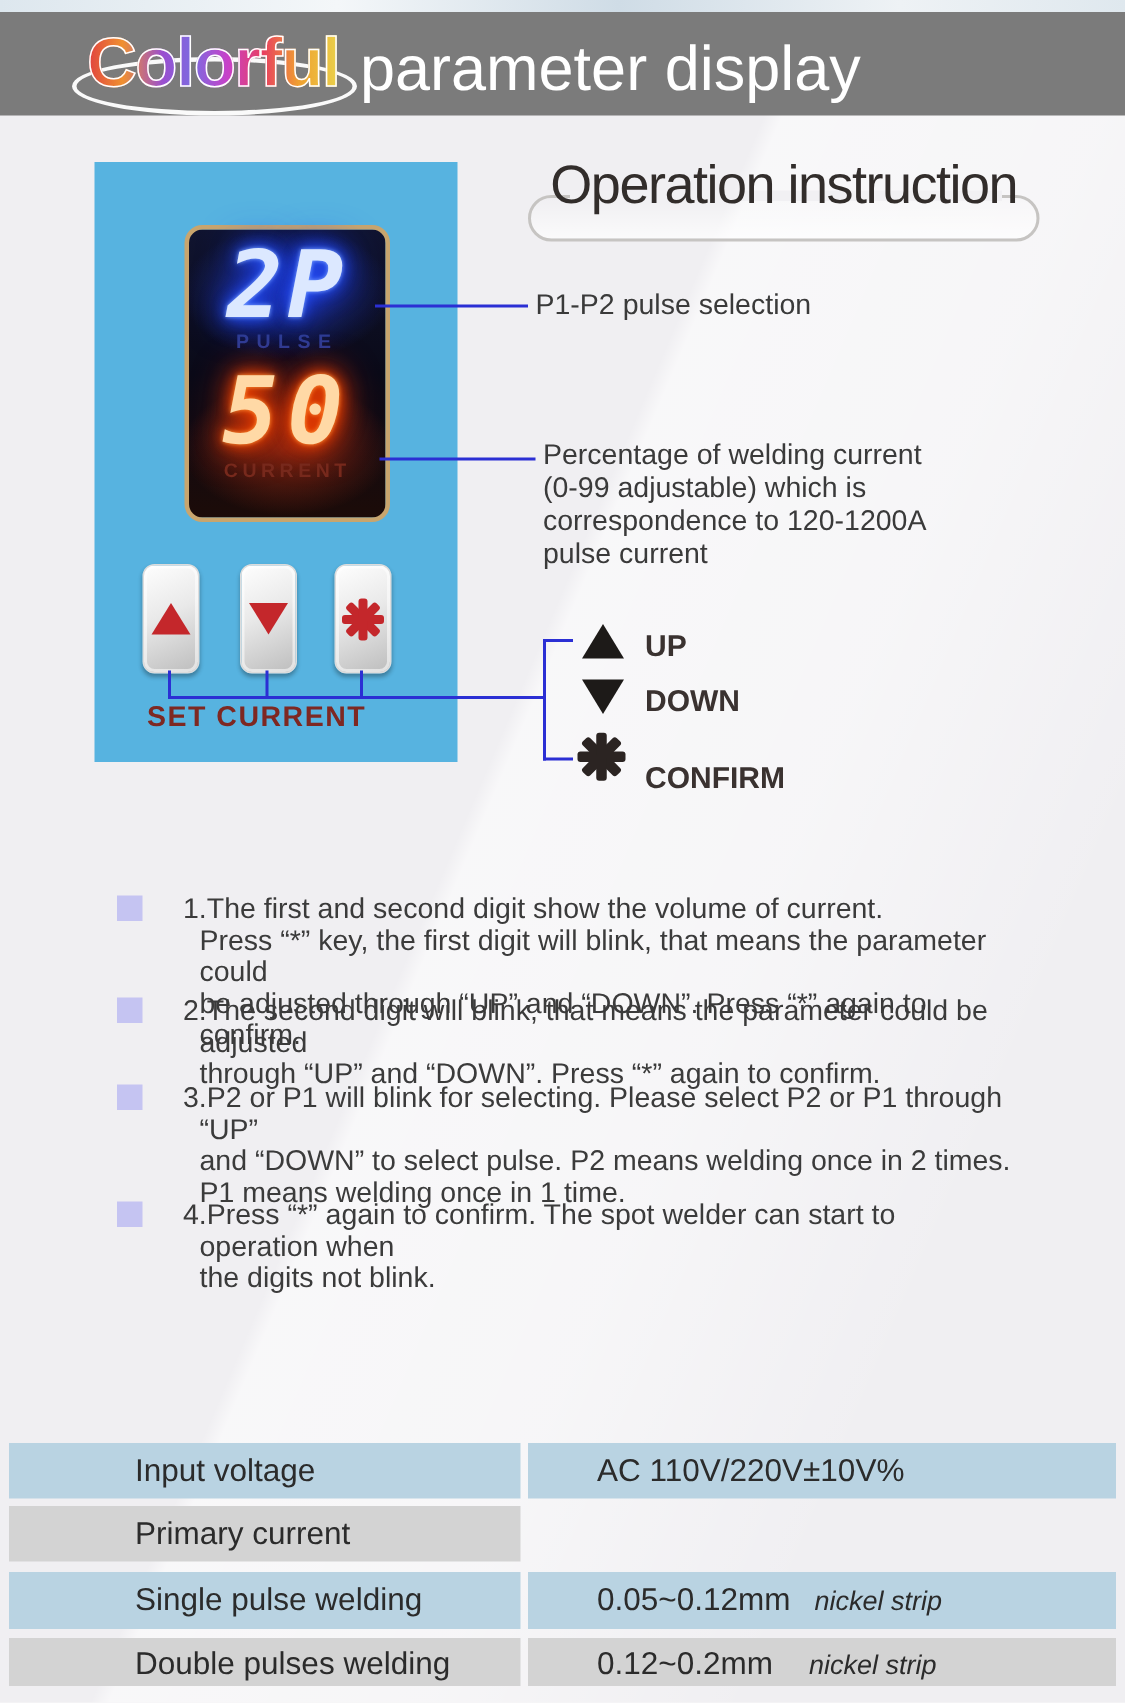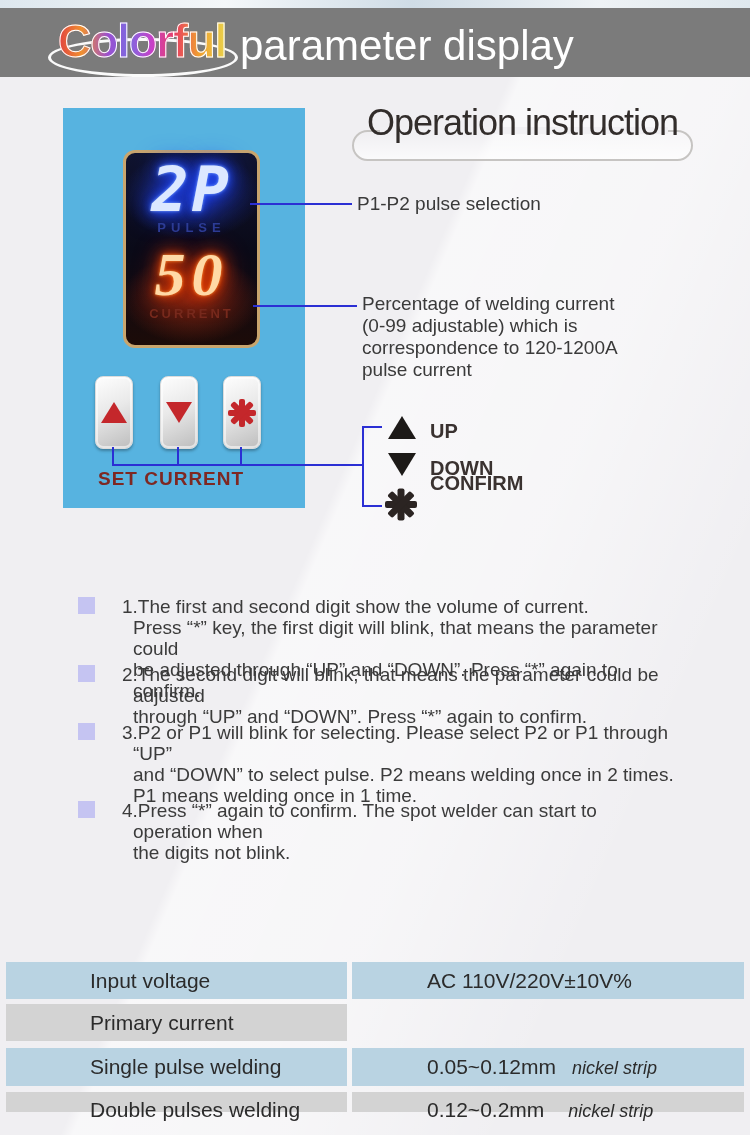--- a/index.html
+++ b/index.html
@@ -23,21 +23,21 @@
   .panel{position:absolute;left:63px;top:108px;width:242px;height:400px;background:#57b3e0;}
   .display{position:absolute;left:123px;top:150px;width:137px;height:198px;border:3px solid #c8a56e;border-radius:12px;box-sizing:border-box;
     background:
       radial-gradient(100px 64px at 50% 22%, rgba(40,70,230,0.55), rgba(40,70,230,0) 70%),
       radial-gradient(100px 64px at 50% 76%, rgba(230,60,20,0.5), rgba(230,60,20,0) 70%),
       linear-gradient(180deg,#101430 0%,#0a0a18 50%,#1c0b08 100%);}
   .digits{position:absolute;width:100%;text-align:center;font-family:"DejaVu Sans Mono",monospace;font-weight:bold;font-style:italic;font-size:62px;line-height:70px;}
   .digits.blue{top:2px;letter-spacing:3px;color:#dce8ff;
     text-shadow:0 0 3px #7fa6ff,0 0 9px #2e5bff,0 0 18px #1b3cf0,0 0 28px #1b3cf0;}
   .digits.red{top:86px;letter-spacing:6px;color:#ffd9a6;
-    text-shadow:0 0 3px #ff9a3c,0 0 9px #ff4a00,0 0 18px #f03800,0 0 26px #e03000;font-family:Liberation Serif, serif;}
+    text-shadow:0 0 3px #ff9a3c,0 0 9px #ff4a00,0 0 18px #f03800,0 0 26px #e03000;}
   .dlabel{position:absolute;width:100%;text-align:center;font-size:13px;font-weight:bold;}
   .dlabel.pulse{top:67px;letter-spacing:5px;color:#2c3c96;}
   .dlabel.current{top:153px;letter-spacing:3px;color:#77291c;}
   .btn{position:absolute;top:376px;width:36px;height:71px;border-radius:8px;
     background:linear-gradient(155deg,#fefefe 0%,#e9e9e9 45%,#bdbdbd 100%);
     border:1px solid #dcdcdc;box-shadow:0 2px 3px rgba(0,0,0,0.3), inset 0 0 0 2px rgba(255,255,255,0.55);
     display:flex;align-items:center;justify-content:center;}
   .btn.b1{left:95px;} .btn.b2{left:160px;} .btn.b3{left:223px;}
   .tri{display:block;width:0;height:0;}
   .tri.up{border-left:13px solid transparent;border-right:13px solid transparent;border-bottom:21px solid #c4272b;}
@@ -58,35 +58,35 @@
   .callout{position:absolute;font-size:19px;color:#3a3a3a;line-height:22px;white-space:pre-line;}
   .c1{left:357px;top:193px;}
   .c2{left:362px;top:293px;}
   
   .leg-icon-tri{position:absolute;width:0;height:0;}
   .leg-up{left:388px;top:416px;border-left:14px solid transparent;border-right:14px solid transparent;border-bottom:23px solid #1d1a18;}
   .leg-down{left:388px;top:453px;border-left:14px solid transparent;border-right:14px solid transparent;border-top:23px solid #1d1a18;}
   .leg-ast{position:absolute;left:385px;top:488px;width:32px;height:32px;color:#2b2422;}
   .leg-ast i{height:7px;margin-top:-3.5px;}
   .leg-label{position:absolute;left:430px;font-size:20px;font-weight:bold;color:#3a3230;}
-  .ll1{top:420px;} .ll2{top:457px;} .ll3{top:472px;}
+  .ll1{top:420px;} .ll2{top:457px;} .ll3{top:508px;}
   
   .item{position:absolute;left:78px;width:596px;}
   .bullet{position:absolute;left:0;top:1px;width:17px;height:17px;background:#c5c4f2;}
   .itext{margin-left:44px;padding-left:11px;text-indent:-11px;font-size:19px;line-height:21px;color:#3b3b3b;white-space:pre-line;}
   .i1{top:584px;margin-top:12px;} .i2{top:664px;} .i3{top:722px;} .i4{top:800px;} .i5{top:858px;} .i6{top:914px;}
   
   .cell{position:absolute;box-sizing:border-box;}
   .cell.lab{left:6px;width:341px;padding-left:84px;font-size:21px;color:#2b2b2b;}
-  .cell.val{left:352px;width:392px;padding-left:75px;font-size:21px;color:#2b2b2b;}
+  .cell.val{left:352px;width:392px;padding-left:46px;font-size:21px;color:#2b2b2b;}
   .row-a{background:#b9d3e2;} .row-b{background:#d3d3d3;}
   .r1{top:962px;height:37px;line-height:37px;}
   .r2{top:1004px;height:37px;line-height:37px;}
   .r3{top:1048px;height:38px;line-height:38px;}
-  .r4{top:1092px;height:20px;line-height:36px;}
+  .r4{top:1092px;height:32px;line-height:36px;}
   .note{font-size:18px;margin-left:16px;font-style:italic;}
 </style>
 </head>
 <body>
 
 <div class="page">
 
   <div class="topstrip"></div>
 
   <div class="header">

